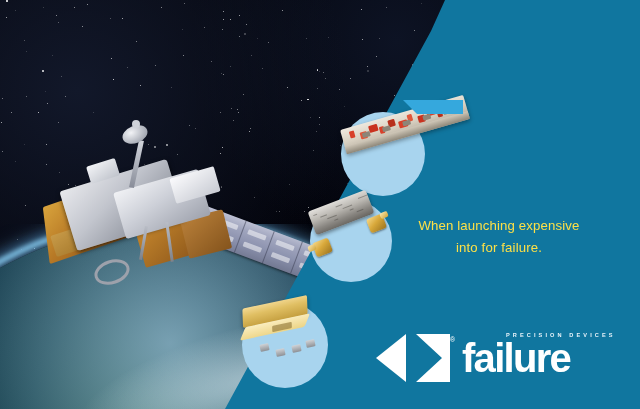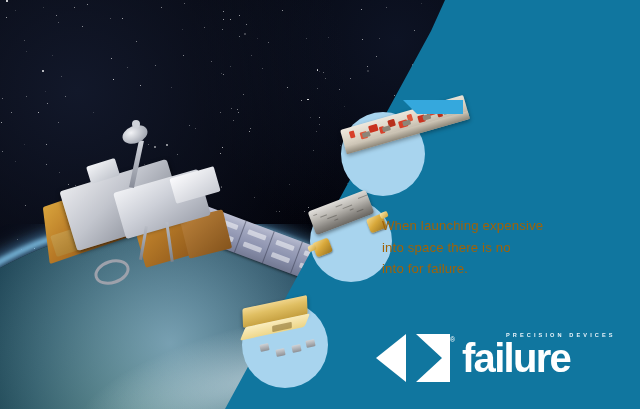--- a/index.html
+++ b/index.html
@@ -241,22 +241,22 @@
   }
   .smt-mark{
     position:absolute;left:30px;top:22px;width:20px;height:6px;
     background:rgba(120,92,28,.5);border-radius:1px;
     transform:rotate(-12deg) skewX(-10deg);
   }
 
   
   .copy{
     position:absolute;right:24px;top:215px;width:234px;
-    text-align:left;
-    color:#a16207;
+    text-align:center;
+    color:#fde047;
     font-size:13.2px;line-height:21.5px;
     letter-spacing:.15px;
   }
   .copy div{white-space:nowrap;}
 
   
   .logo{position:absolute;left:366px;top:330px;width:252px;height:54px;}
   .chev{position:absolute;top:4px;}
   .chev svg{display:block;}
   .reg{
@@ -722,21 +722,20 @@
     <div class="smt-pad" style="left:18px;top:42px;transform:rotate(-12deg);"></div>
     <div class="smt-pad" style="left:34px;top:47px;transform:rotate(-12deg);"></div>
     <div class="smt-pad" style="left:50px;top:43px;transform:rotate(-12deg);"></div>
     <div class="smt-pad" style="left:64px;top:38px;transform:rotate(-12deg);"></div>
   </div>
 
   <div class="headband-tab"></div>
 
   <div class="copy">
     <div>When launching expensive</div>
-    <div>into space there is no</div>
     <div>into for failure.</div>
   </div>
 
   <div class="logo">
     <div class="chev">
       <svg width="92" height="48" viewBox="0 0 92 48">
         <path d="M40 0 L40 48 L10 24 Z" fill="#ffffff"></path>
         <path d="M84 0 L84 48 L50 48 L76 24 L50 0 Z" fill="#ffffff"></path>
       </svg>
     </div>

